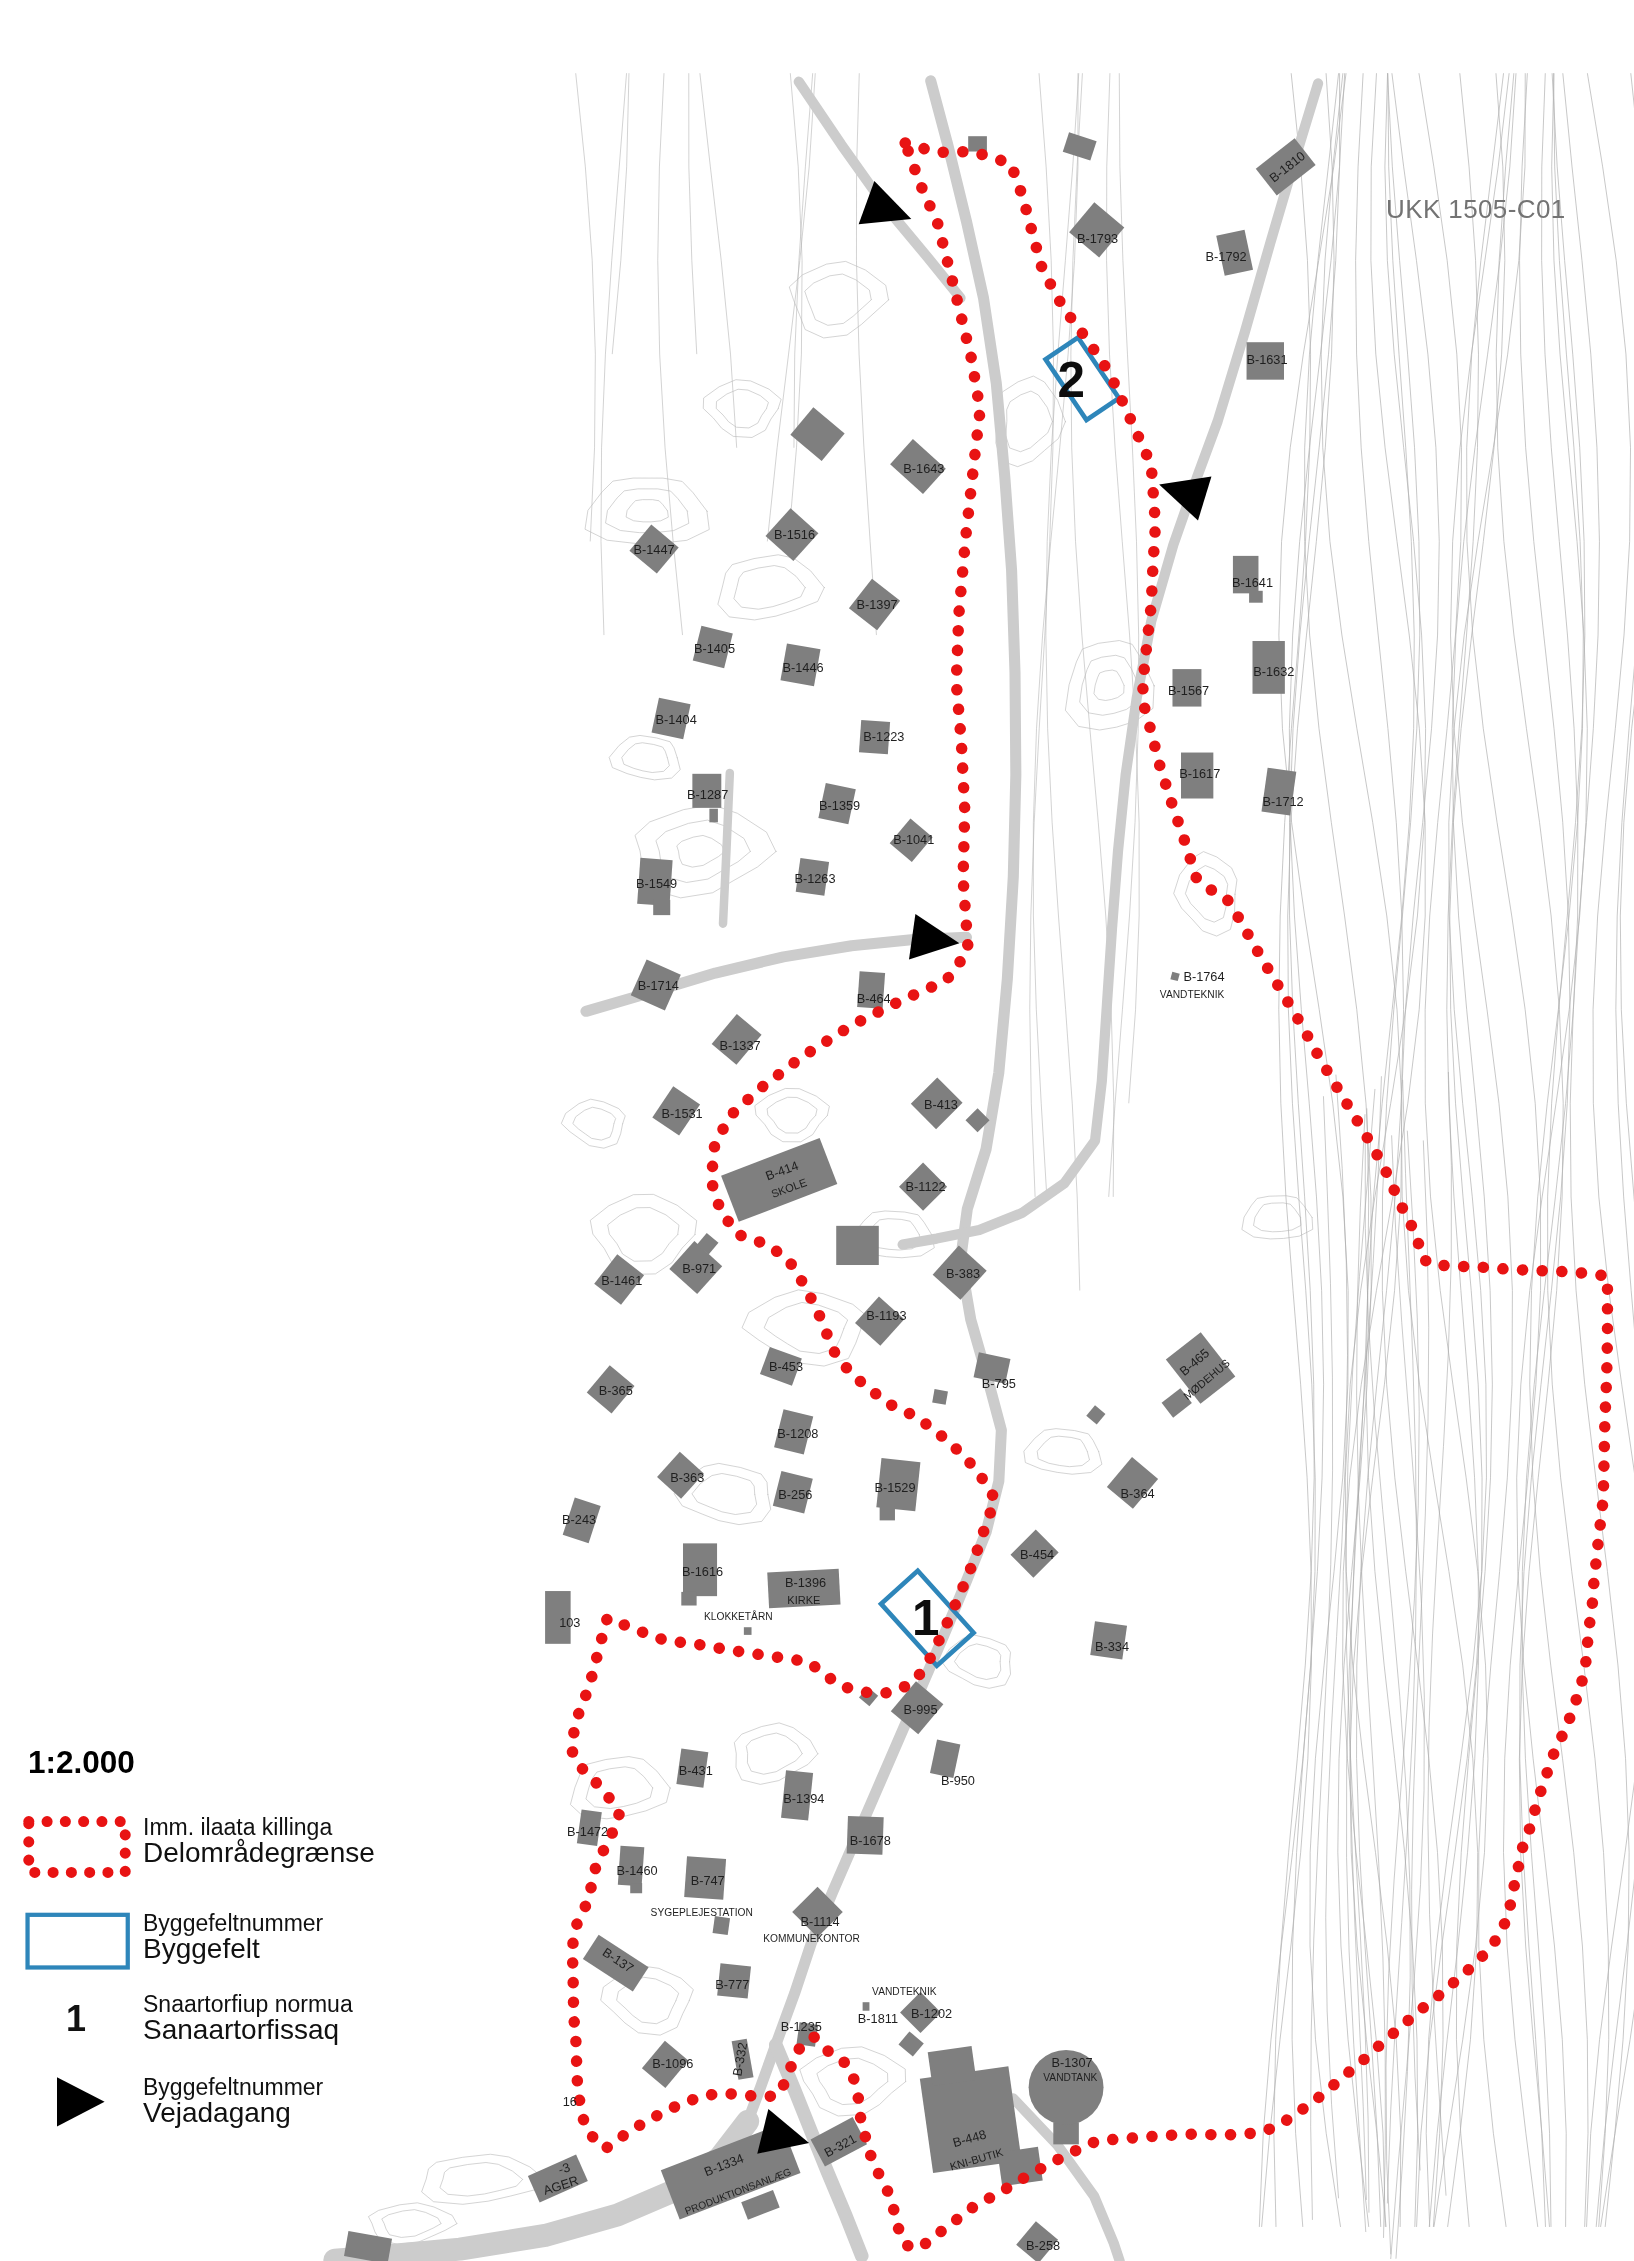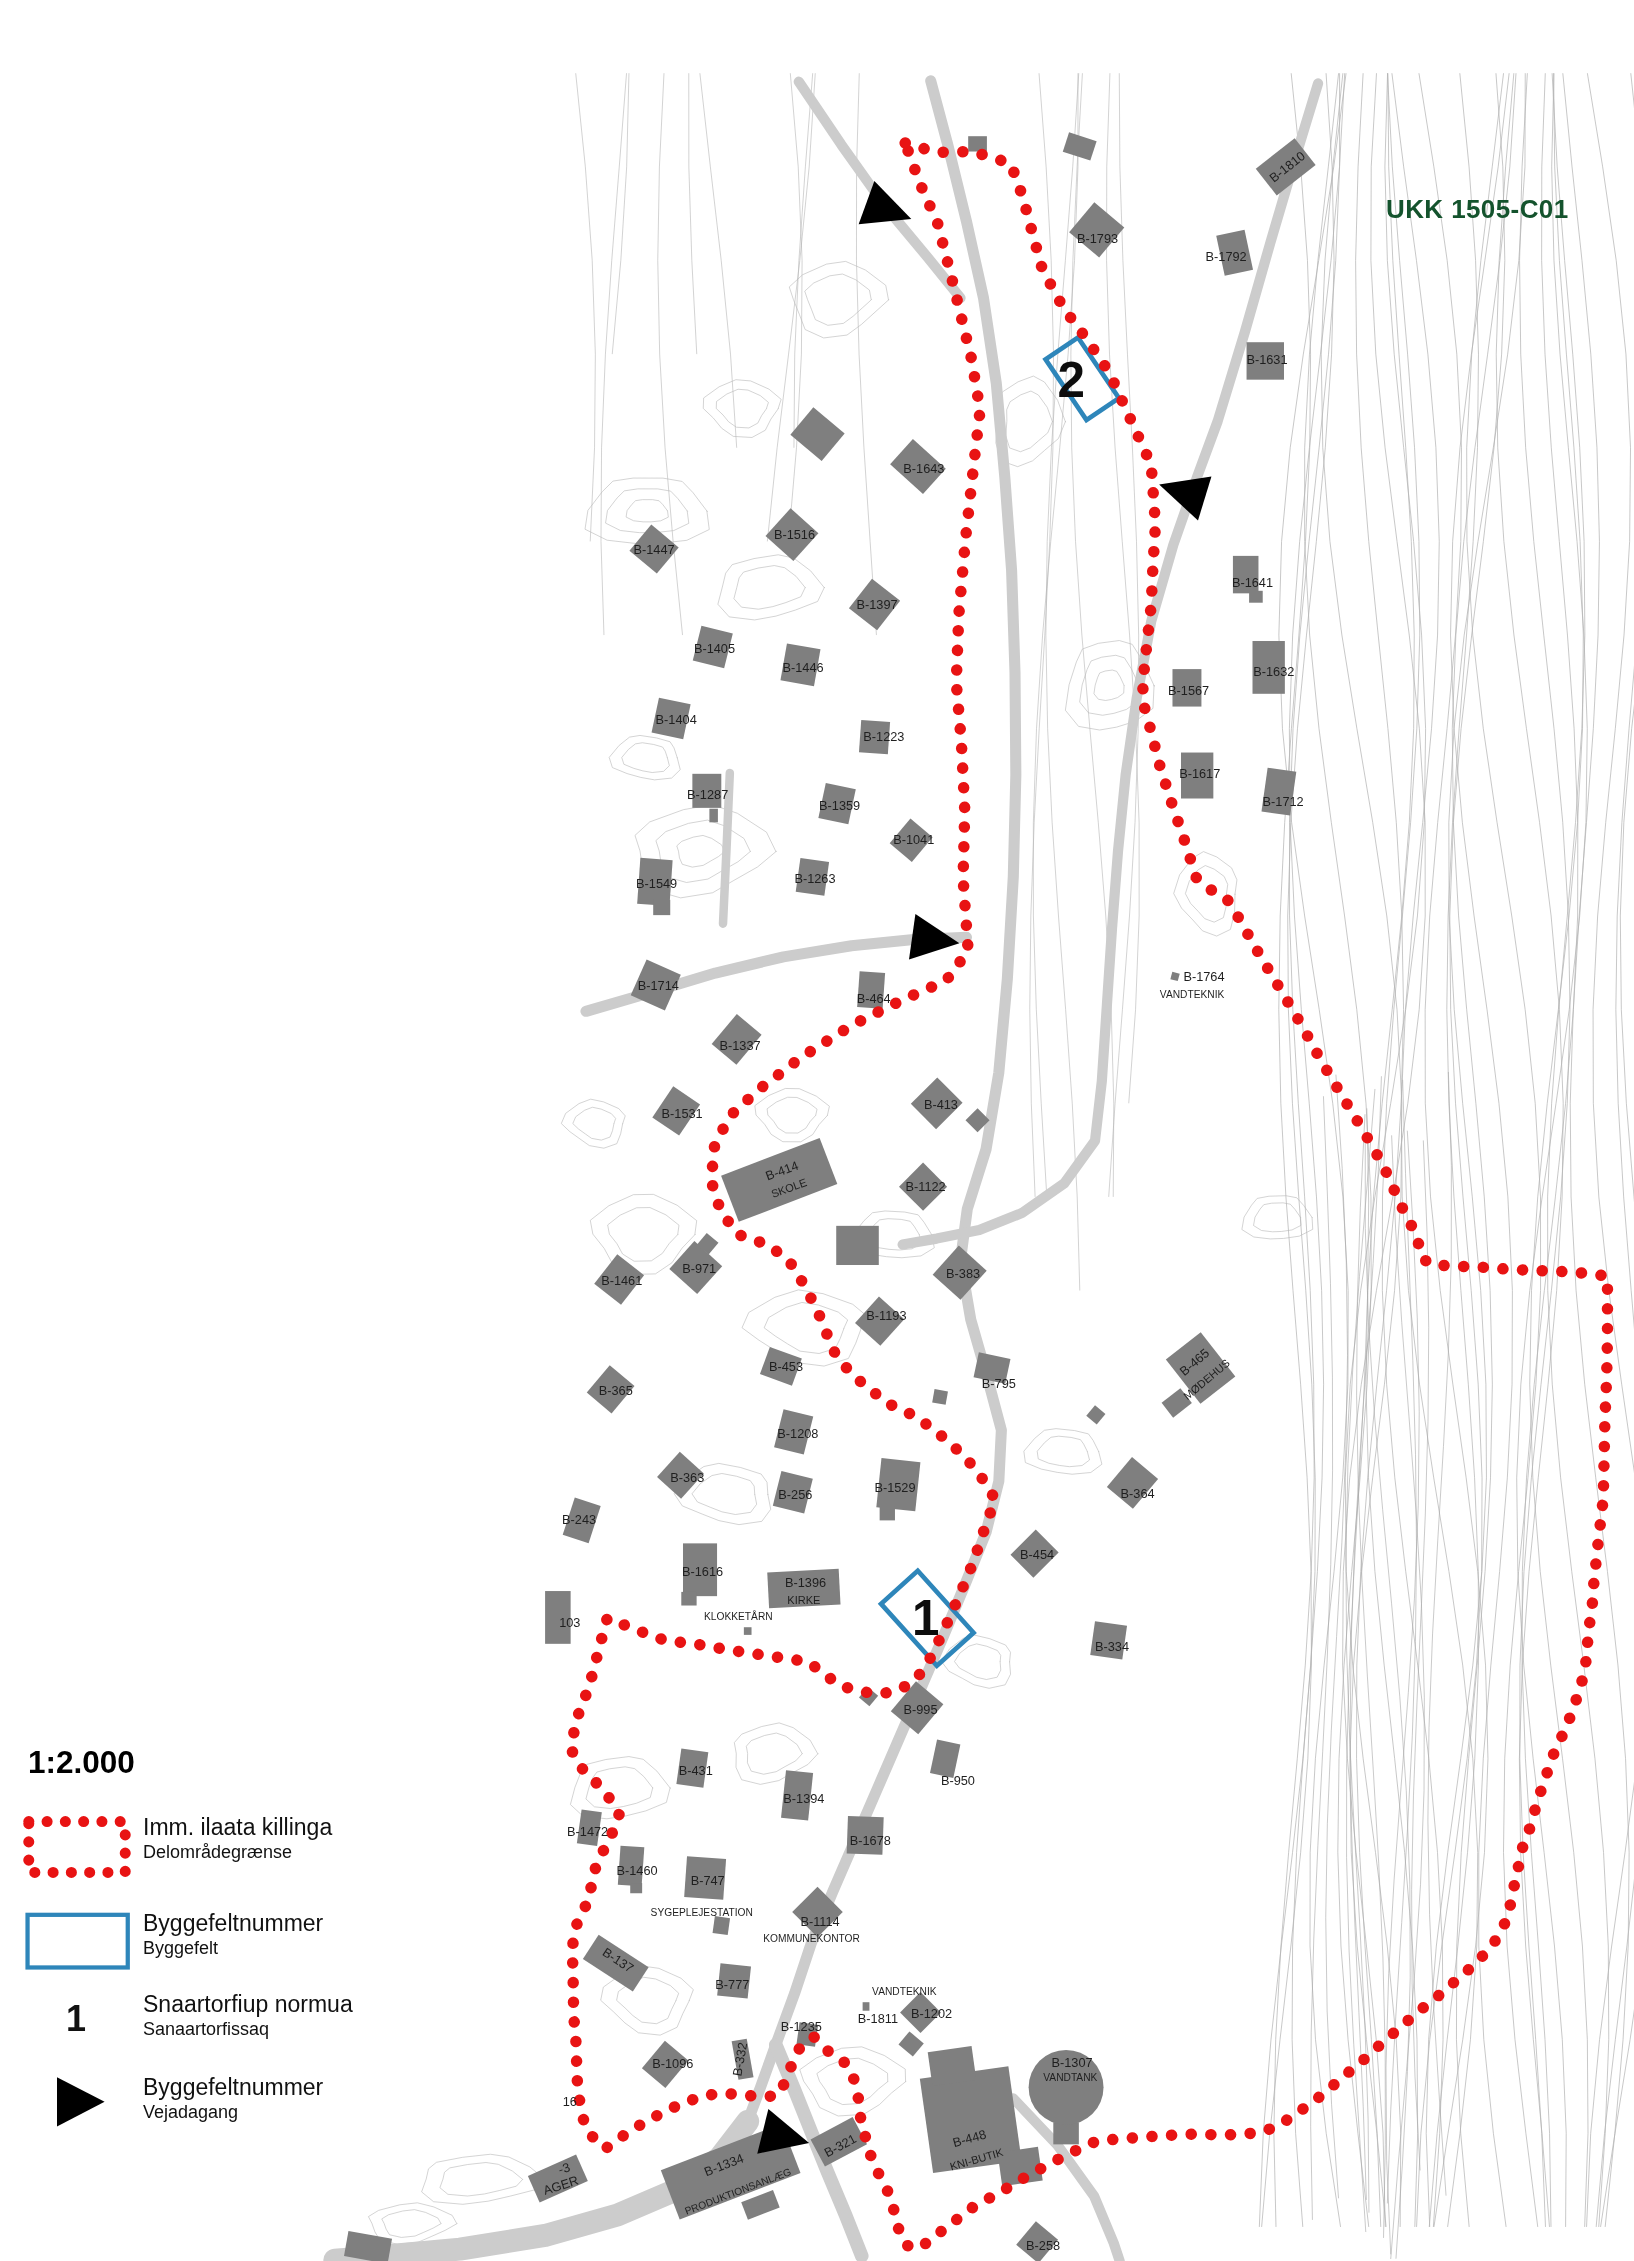--- a/index.html
+++ b/index.html
@@ -1,27 +1,27 @@
 <!DOCTYPE html>
 <html style="font-size:13.6px"><head>
 <meta charset="utf-8">
 <style>
   html,body{margin:0;padding:0;background:#ffffff;width:1635px;height:2261px;overflow:hidden;
             font-family:"Liberation Sans",sans-serif;}
   .stage{position:relative;width:1635px;height:2261px;background:#fff;}
   #map{position:absolute;left:0;top:0;}
   .plan-code{position:absolute;left:1386px;top:194px;width:238px;
-             font-size:26px;font-weight:bold;letter-spacing:0.4px;color:#14532d;}
+             font-size:26px;font-weight:normal;letter-spacing:0.4px;color:#737373;}
   .scale-label{position:absolute;left:28px;top:1744px;font-size:31.5px;font-weight:bold;color:#000000;}
   .legend{position:absolute;left:0;top:0;}
   .leg-item{position:absolute;left:21px;}
   .leg-swatch{position:absolute;left:0;top:0;}
   .leg-texts{position:absolute;left:122px;top:0;}
   .leg-gl{font-size:23px;font-weight:normal;color:#111;line-height:26px;white-space:nowrap;}
-  .leg-da{font-size:18px;color:#111;line-height:25.5px;white-space:nowrap;}
+  .leg-da{font-size:28px;color:#111;line-height:25.5px;white-space:nowrap;}
   .leg-num{font-size:36px;font-weight:bold;color:#111;}
   text{font-family:"Liberation Sans",sans-serif;}
 </style>
 </head>
 <body>
 
 <div class="stage">
 
   <svg id="map" width="1635" height="2261" viewBox="0 0 1920 2656">
       <g>

